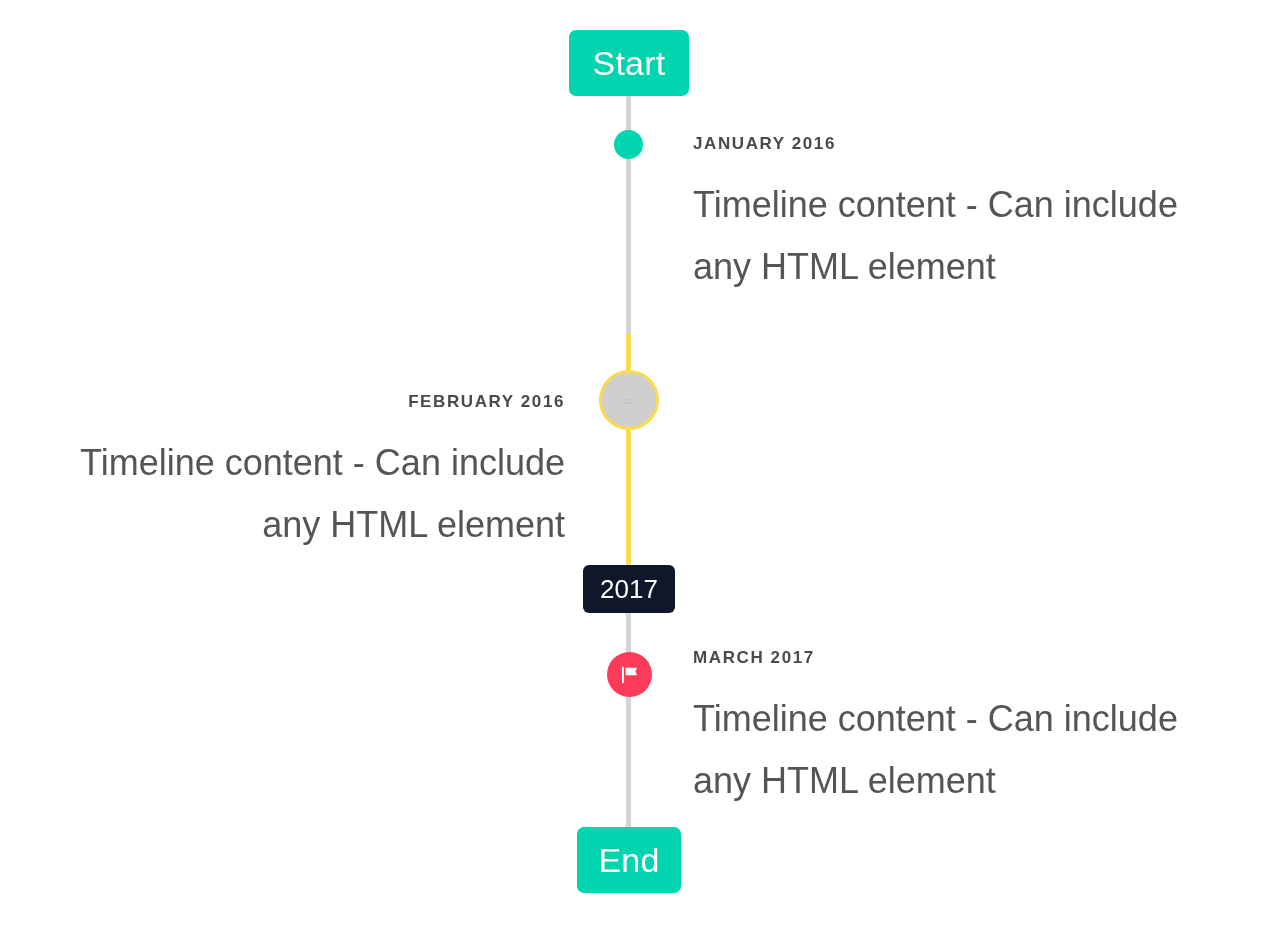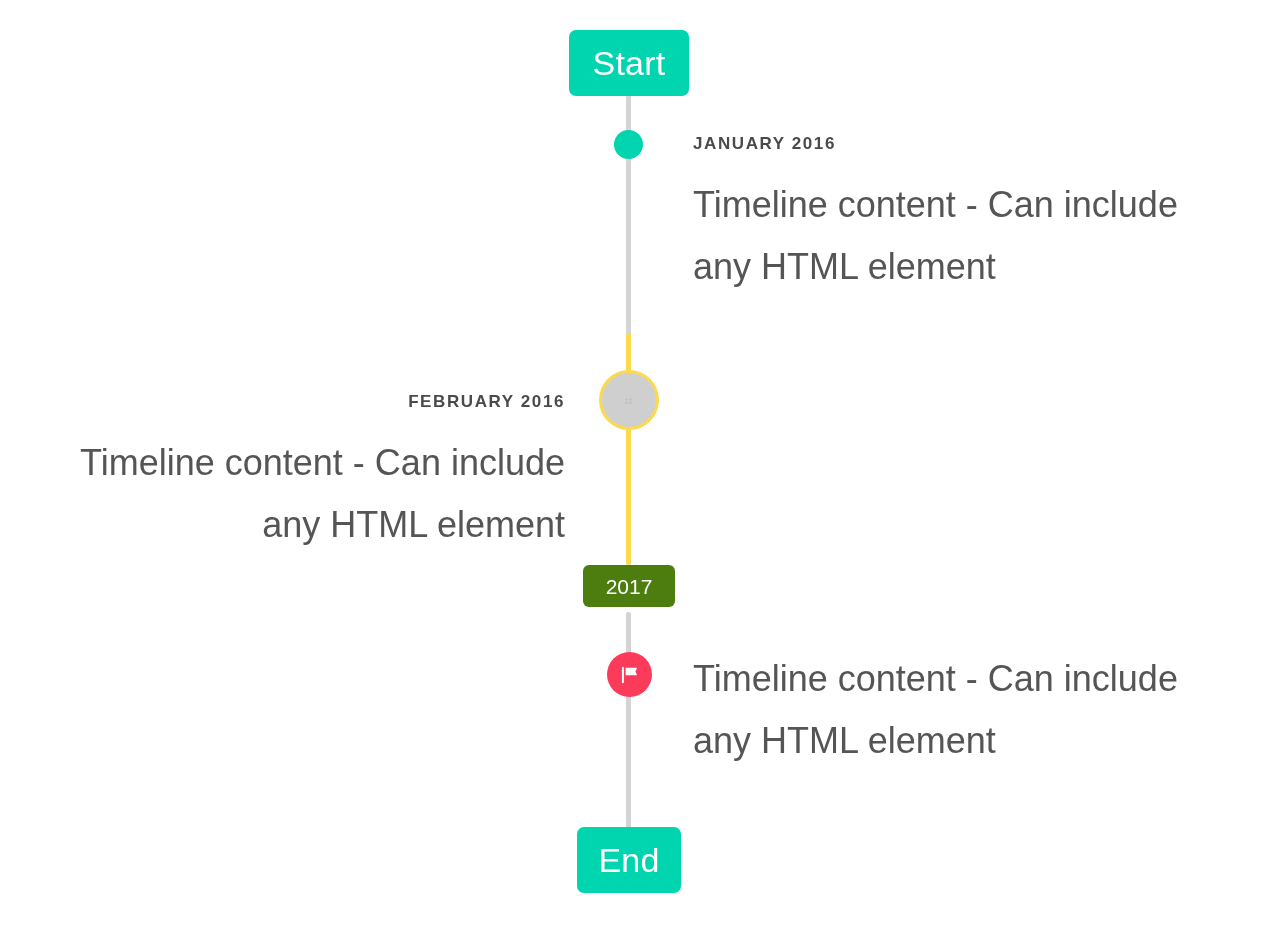--- a/index.html
+++ b/index.html
@@ -51,28 +51,28 @@
   }
   .cap-start { left: 569px; top: 30px;  width: 120px; height: 66px; }
   .cap-end   { left: 577px; top: 827px; width: 104px; height: 66px; }
 
   
   .year-badge {
     position: absolute;
     left: 583px;
     top: 565px;
     width: 92px;
-    height: 42px;
-    background: #4d7c0f;
+    height: 48px;
+    background: #0f172a;
     color: #ffffff;
     border-radius: 6px;
     display: flex;
     align-items: center;
     justify-content: center;
-    font-size: 21px;
+    font-size: 26px;
     line-height: 1;
   }
 
   
   .marker {
     position: absolute;
     border-radius: 50%;
     box-sizing: border-box;
     display: flex;
     align-items: center;
@@ -167,20 +167,21 @@
     <span>2017</span>
   </div>
 
   <div class="marker marker-flag">
     <svg width="22" height="22" viewBox="0 0 24 24" aria-hidden="true">
       <rect x="3.2" y="3" width="2.2" height="18" rx="1" fill="#ffffff"></rect>
       <path d="M7.2 4.2 h11.6 a0.6 0.6 0 0 1 0.55 0.9 l-1.5 3.1 1.5 3.1 a0.6 0.6 0 0 1 -0.55 0.9 H7.2 z" fill="#ffffff"></path>
     </svg>
   </div>
   <div class="entry entry-right entry-mar">
+    <p class="entry-date">MARCH 2017</p>
     <p class="entry-body">Timeline content - Can include any HTML element</p>
   </div>
 
   <div class="cap cap-end">
     <span>End</span>
   </div>
 
 </div>
 
 </body></html>

